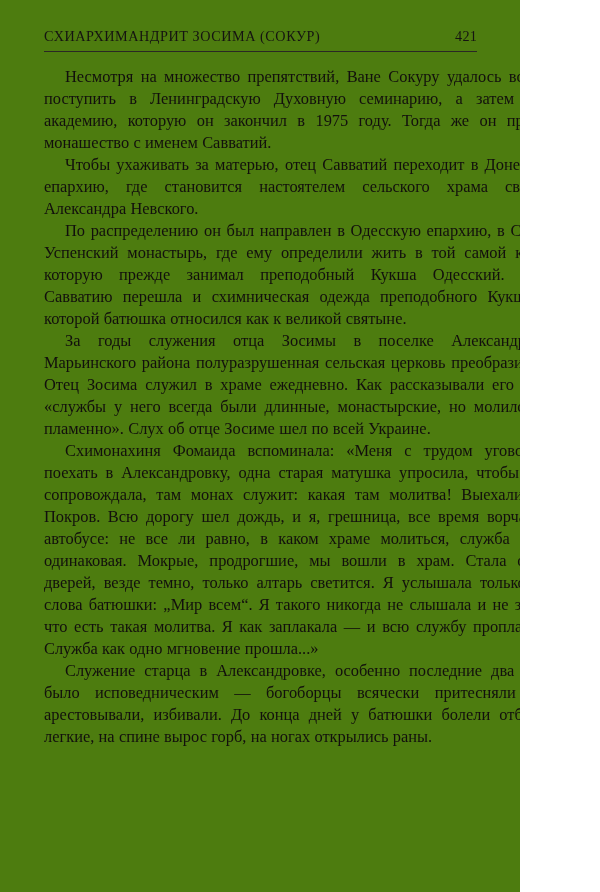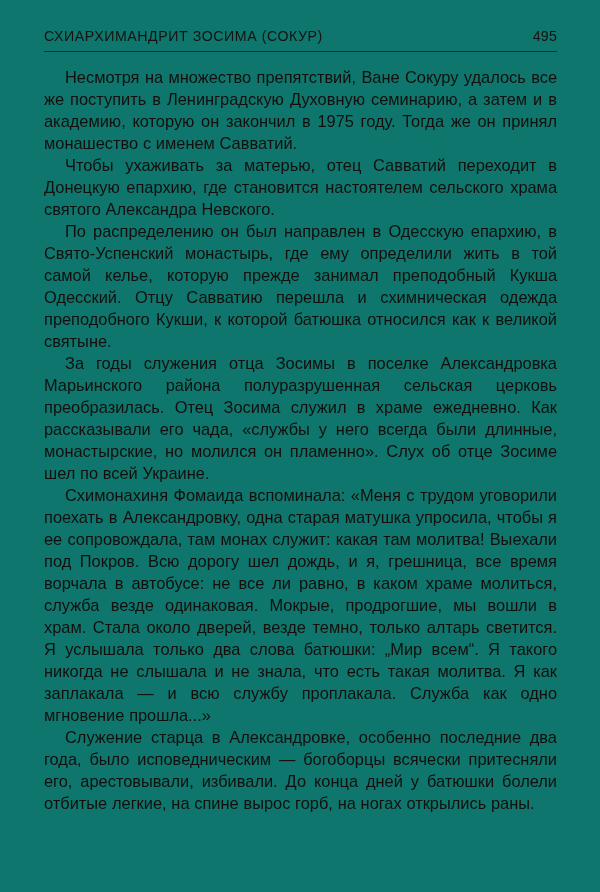--- a/index.html
+++ b/index.html
@@ -2,25 +2,25 @@
 <html><head>
 <meta charset="utf-8">
 <style>
   html, body {
     margin: 0;
     padding: 0;
     background: #ffffff;
   }
   .page {
     position: relative;
-    width: 600px;
+    width: 520px;
     height: 892px;
-    background: #0f766e;
+    background: #4d7c0f;
     overflow: hidden;
-    font-family: Liberation Sans, sans-serif;
+    font-family: Liberation Serif, serif;
     color: #100e0c;
     -webkit-font-smoothing: antialiased;
   }
 
   
   .running-head {
     position: absolute;
     left: 44px;
     right: 43px;
     top: 28px;
@@ -73,21 +73,21 @@
   
   p.para:last-child { margin-bottom: 0; }
 </style>
 </head>
 <body>
 
 <div class="page">
 
   <div class="running-head">
     <div class="running-head-title">СХИАРХИМАНДРИТ ЗОСИМА (СОКУР)</div>
-    <div class="running-head-pageno">495</div>
+    <div class="running-head-pageno">421</div>
   </div>
 
   <div class="head-rule"></div>
 
   <div class="textblock">
     <p class="para">Несмотря на множество препятствий, Ване Сокуру удалось все же поступить в Ленинградскую Духовную семинарию, а затем и в академию, которую он закончил в 1975 году. Тогда же он принял монашество с именем Савватий.</p>
     <p class="para">Чтобы ухаживать за матерью, отец Савватий переходит в Донецкую епархию, где становится настоятелем сельского храма святого Александра Невского.</p>
     <p class="para">По распределению он был направлен в Одесскую епархию, в Свято-Успенский монастырь, где ему определили жить в той самой келье, которую прежде занимал преподобный Кукша Одесский. Отцу Савватию перешла и схимническая одежда преподобного Кукши, к которой батюшка относился как к великой святыне.</p>
     <p class="para">За годы служения отца Зосимы в поселке Александровка Марьинского района полуразрушенная сельская церковь преобразилась. Отец Зосима служил в храме ежедневно. Как рассказывали его чада, «службы у него всегда были длинные, монастырские, но молился он пламенно». Слух об отце Зосиме шел по всей Украине.</p>
     <p class="para">Схимонахиня Фомаида вспоминала: «Меня с трудом уговорили поехать в Александровку, одна старая матушка упросила, чтобы я ее сопровождала, там монах служит: какая там молитва! Выехали под Покров. Всю дорогу шел дождь, и я, грешница, все время ворчала в автобусе: не все ли равно, в каком храме молиться, служба везде одинаковая. Мокрые, продрогшие, мы вошли в храм. Стала около дверей, везде темно, только алтарь светится. Я услышала только два слова батюшки: „Мир всем“. Я такого никогда не слышала и не знала, что есть такая молитва. Я как заплакала — и всю службу проплакала. Служба как одно мгновение прошла...»</p>

